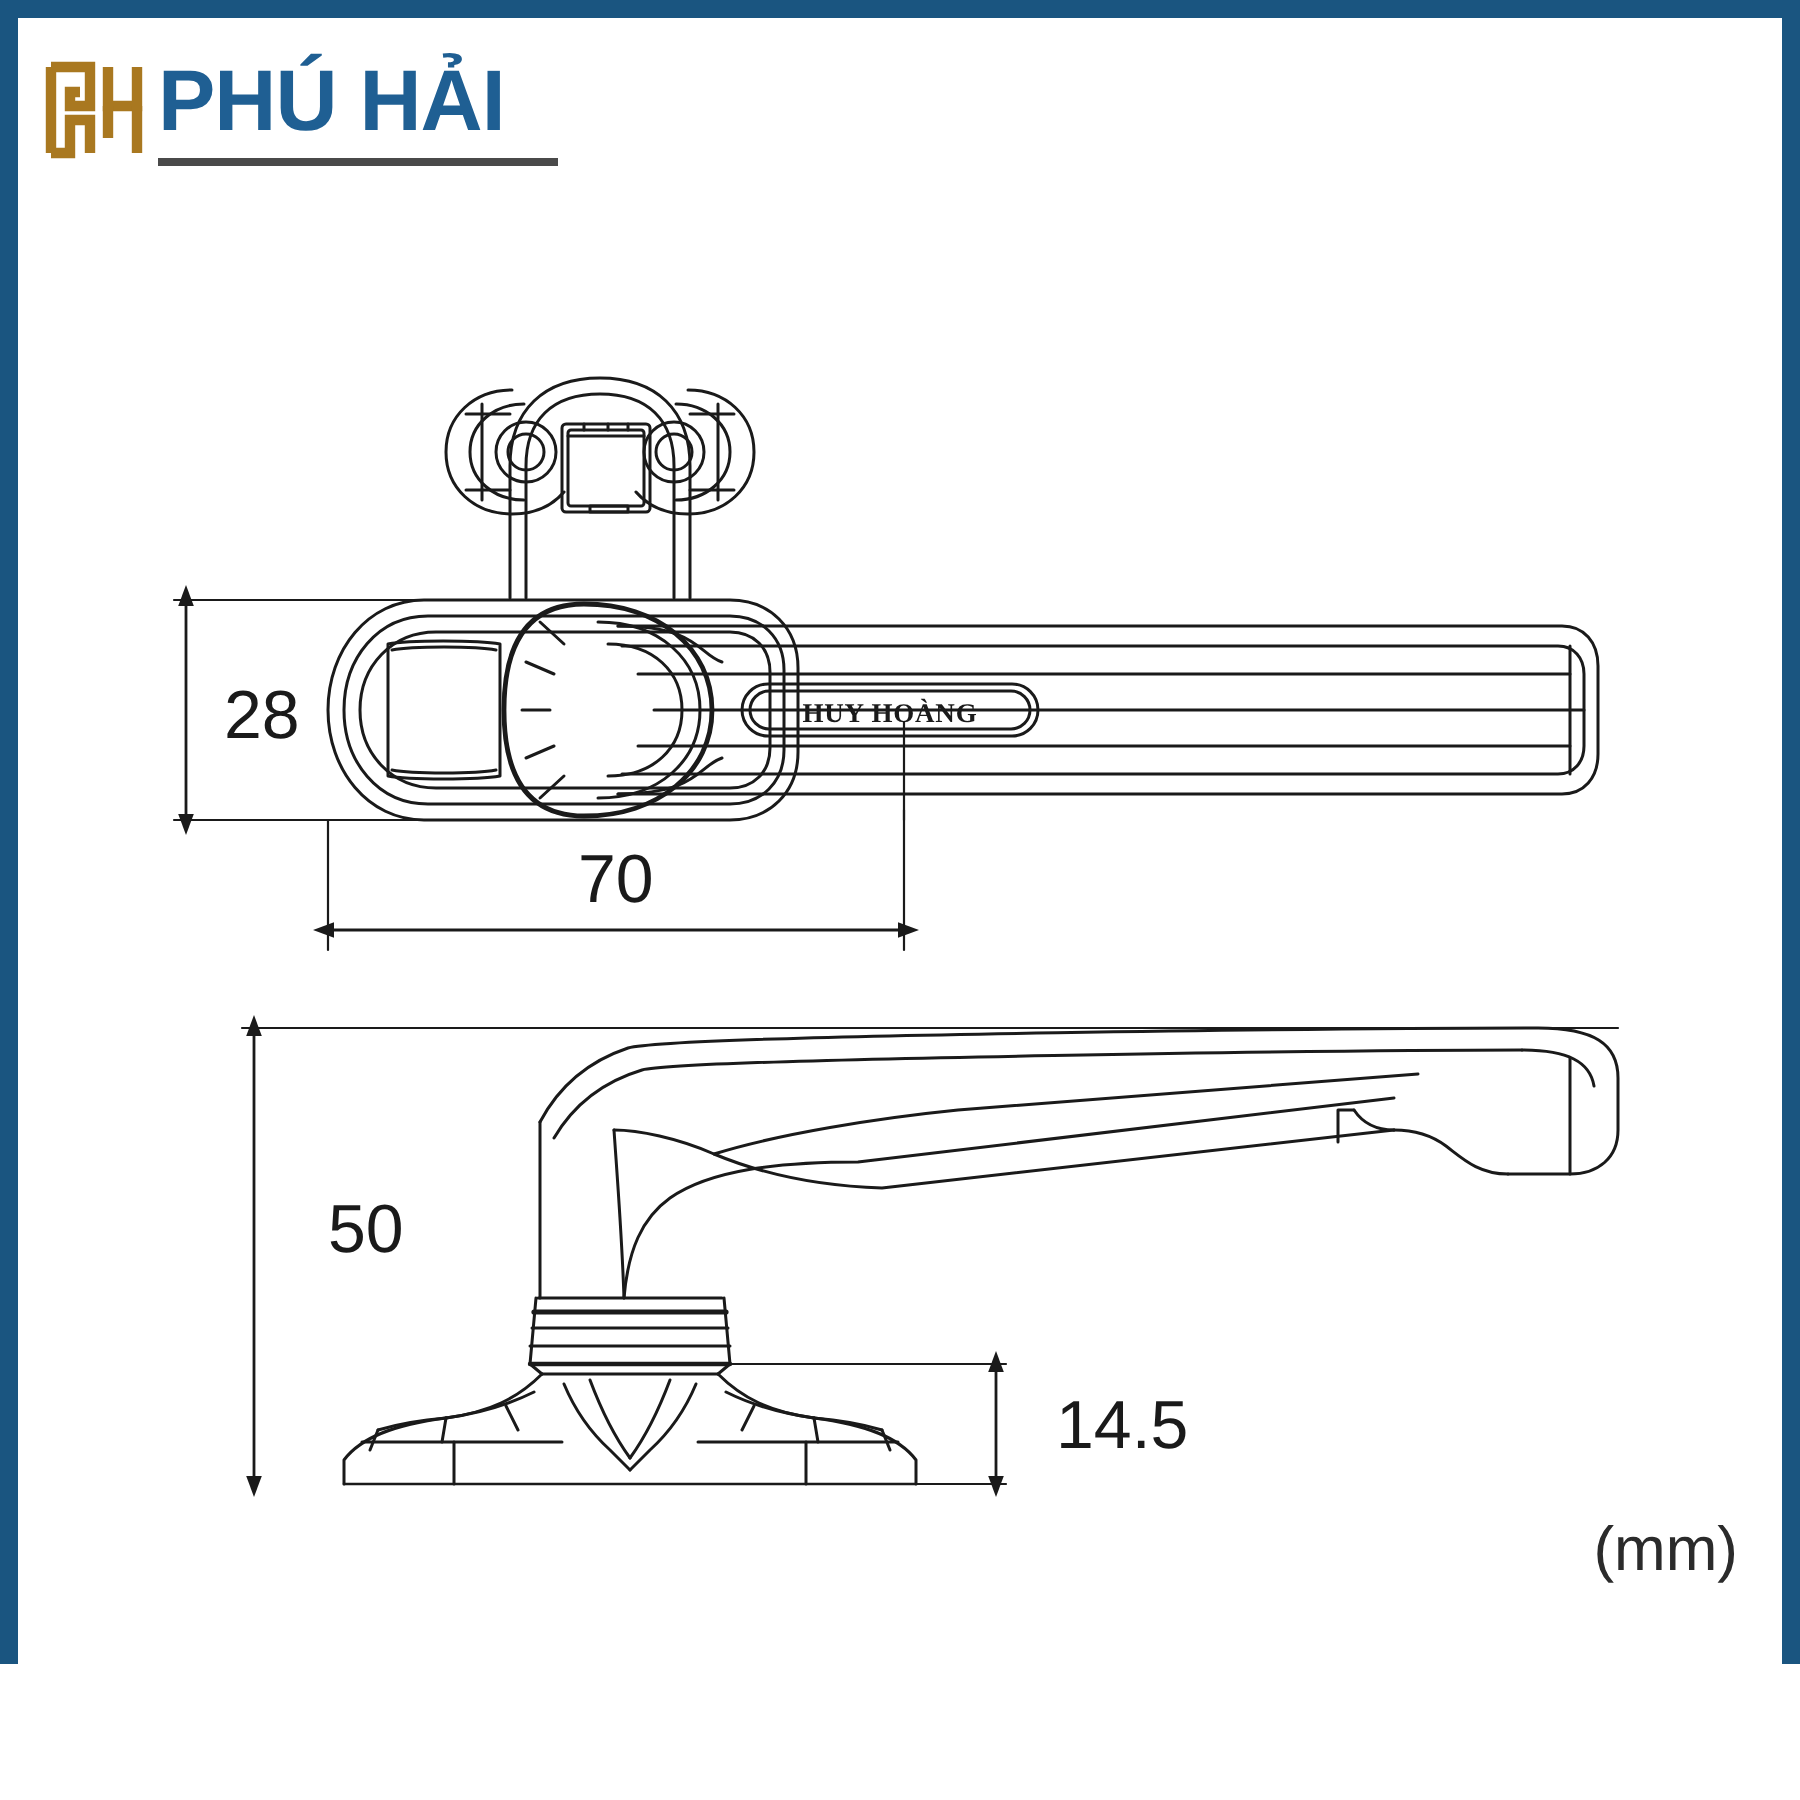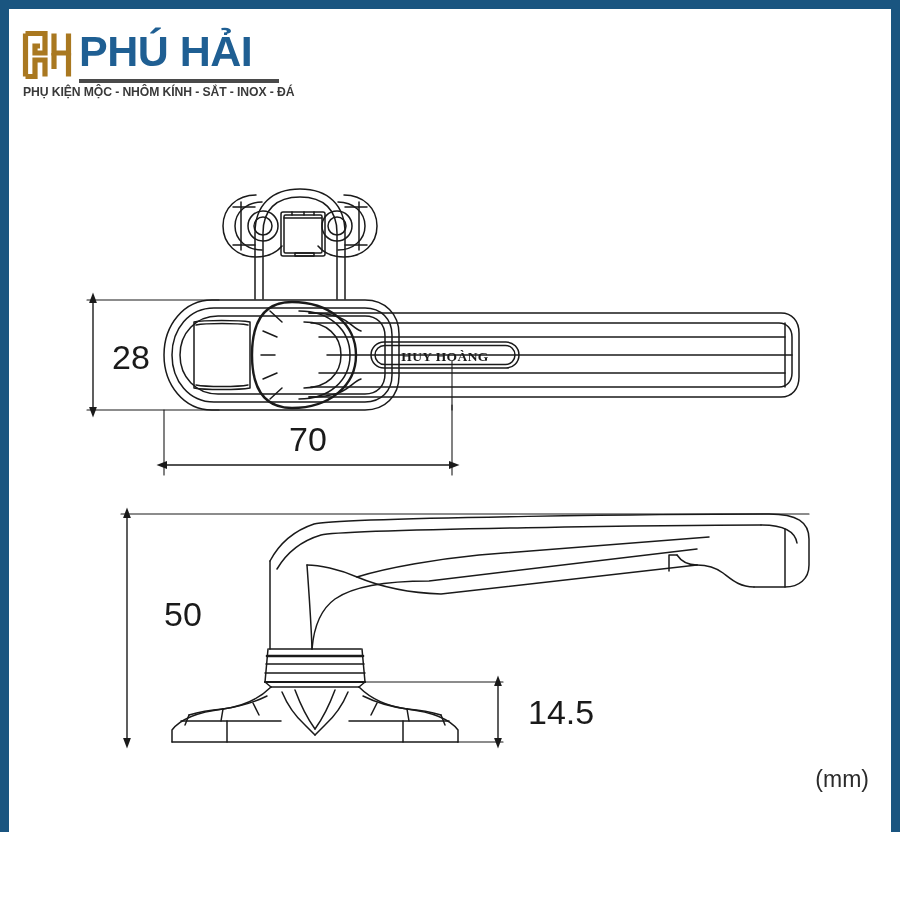--- a/index.html
+++ b/index.html
@@ -88,21 +88,21 @@
   .drawing svg { display: block; }
 
   .dim-text {
     font-family: "Liberation Sans", sans-serif;
     fill: #1a1a1a;
   }
   .unit-text {
     position: absolute;
     right: 22px;
     bottom: 98px;
-    font-size: 23px;
+    font-size: 31px;
     color: #2b2b2b;
     font-family: "Liberation Sans", sans-serif;
   }
 </style>
 </head>
 <body>
 
 <div class="page">
   <div class="sheet">
 
@@ -112,21 +112,20 @@
           <path d="M4.5 4.5 L24 4.5 L24 24 L14 24 L14 17 L19 17"></path>
           <path d="M4.5 4.5 L4.5 47.5"></path>
           <path d="M4.5 47.5 L14 47.5 L14 31 L24 31 L24 47.5"></path>
           <path d="M33 4.5 L33 24 L47.5 24 L47.5 4.5"></path>
           <path d="M47.5 24 L47.5 47.5"></path>
           <path d="M33 24 L33 40"></path>
         </g>
       </svg>
       <div class="logo-word">PHÚ HẢI</div>
       <div class="logo-rule"></div>
-      <div class="logo-tagline">PHỤ KIỆN MỘC - NHÔM KÍNH - SẮT - INOX - ĐÁ</div>
     </div>
 
     <div class="drawing">
       <svg width="882" height="882" viewBox="0 0 882 882">
         <defs>
           <marker id="arrStart" markerWidth="12" markerHeight="9" refX="11" refY="4.5" orient="auto" markerUnits="userSpaceOnUse">
             <path d="M11,0.6 L11,8.4 L0.5,4.5 z" fill="#1a1a1a"></path>
           </marker>
           <marker id="arrEnd" markerWidth="12" markerHeight="9" refX="1" refY="4.5" orient="auto" markerUnits="userSpaceOnUse">
             <path d="M1,0.6 L1,8.4 L11.5,4.5 z" fill="#1a1a1a"></path>

